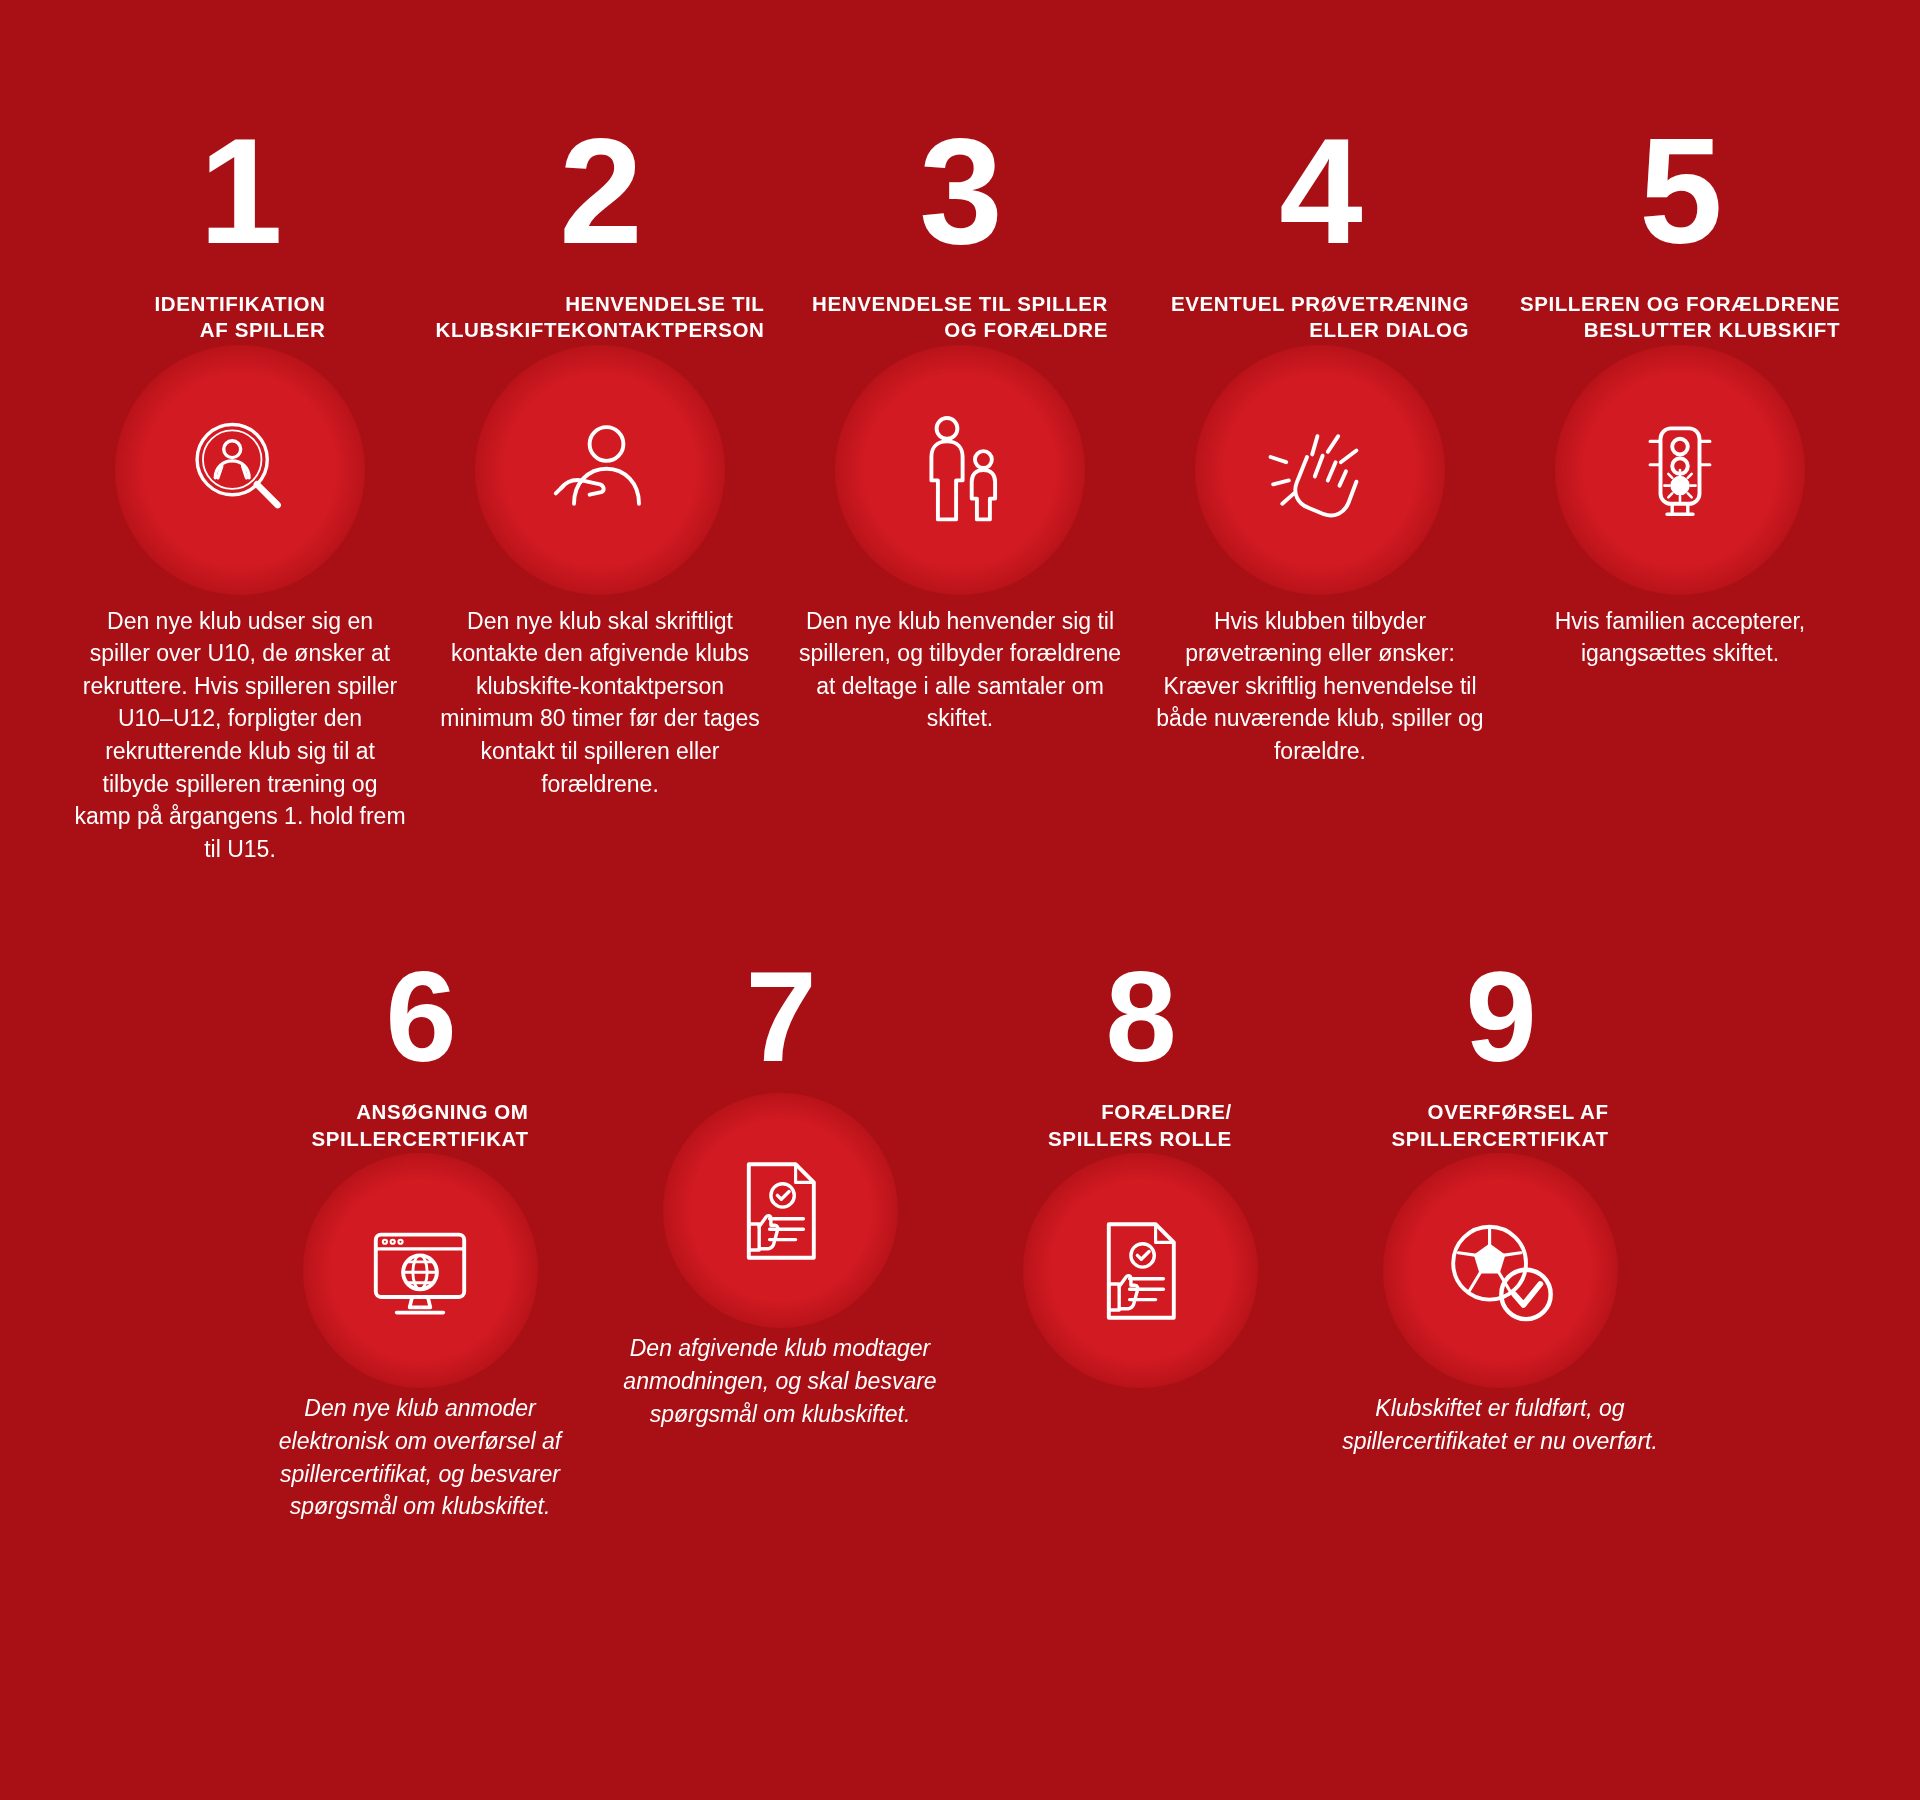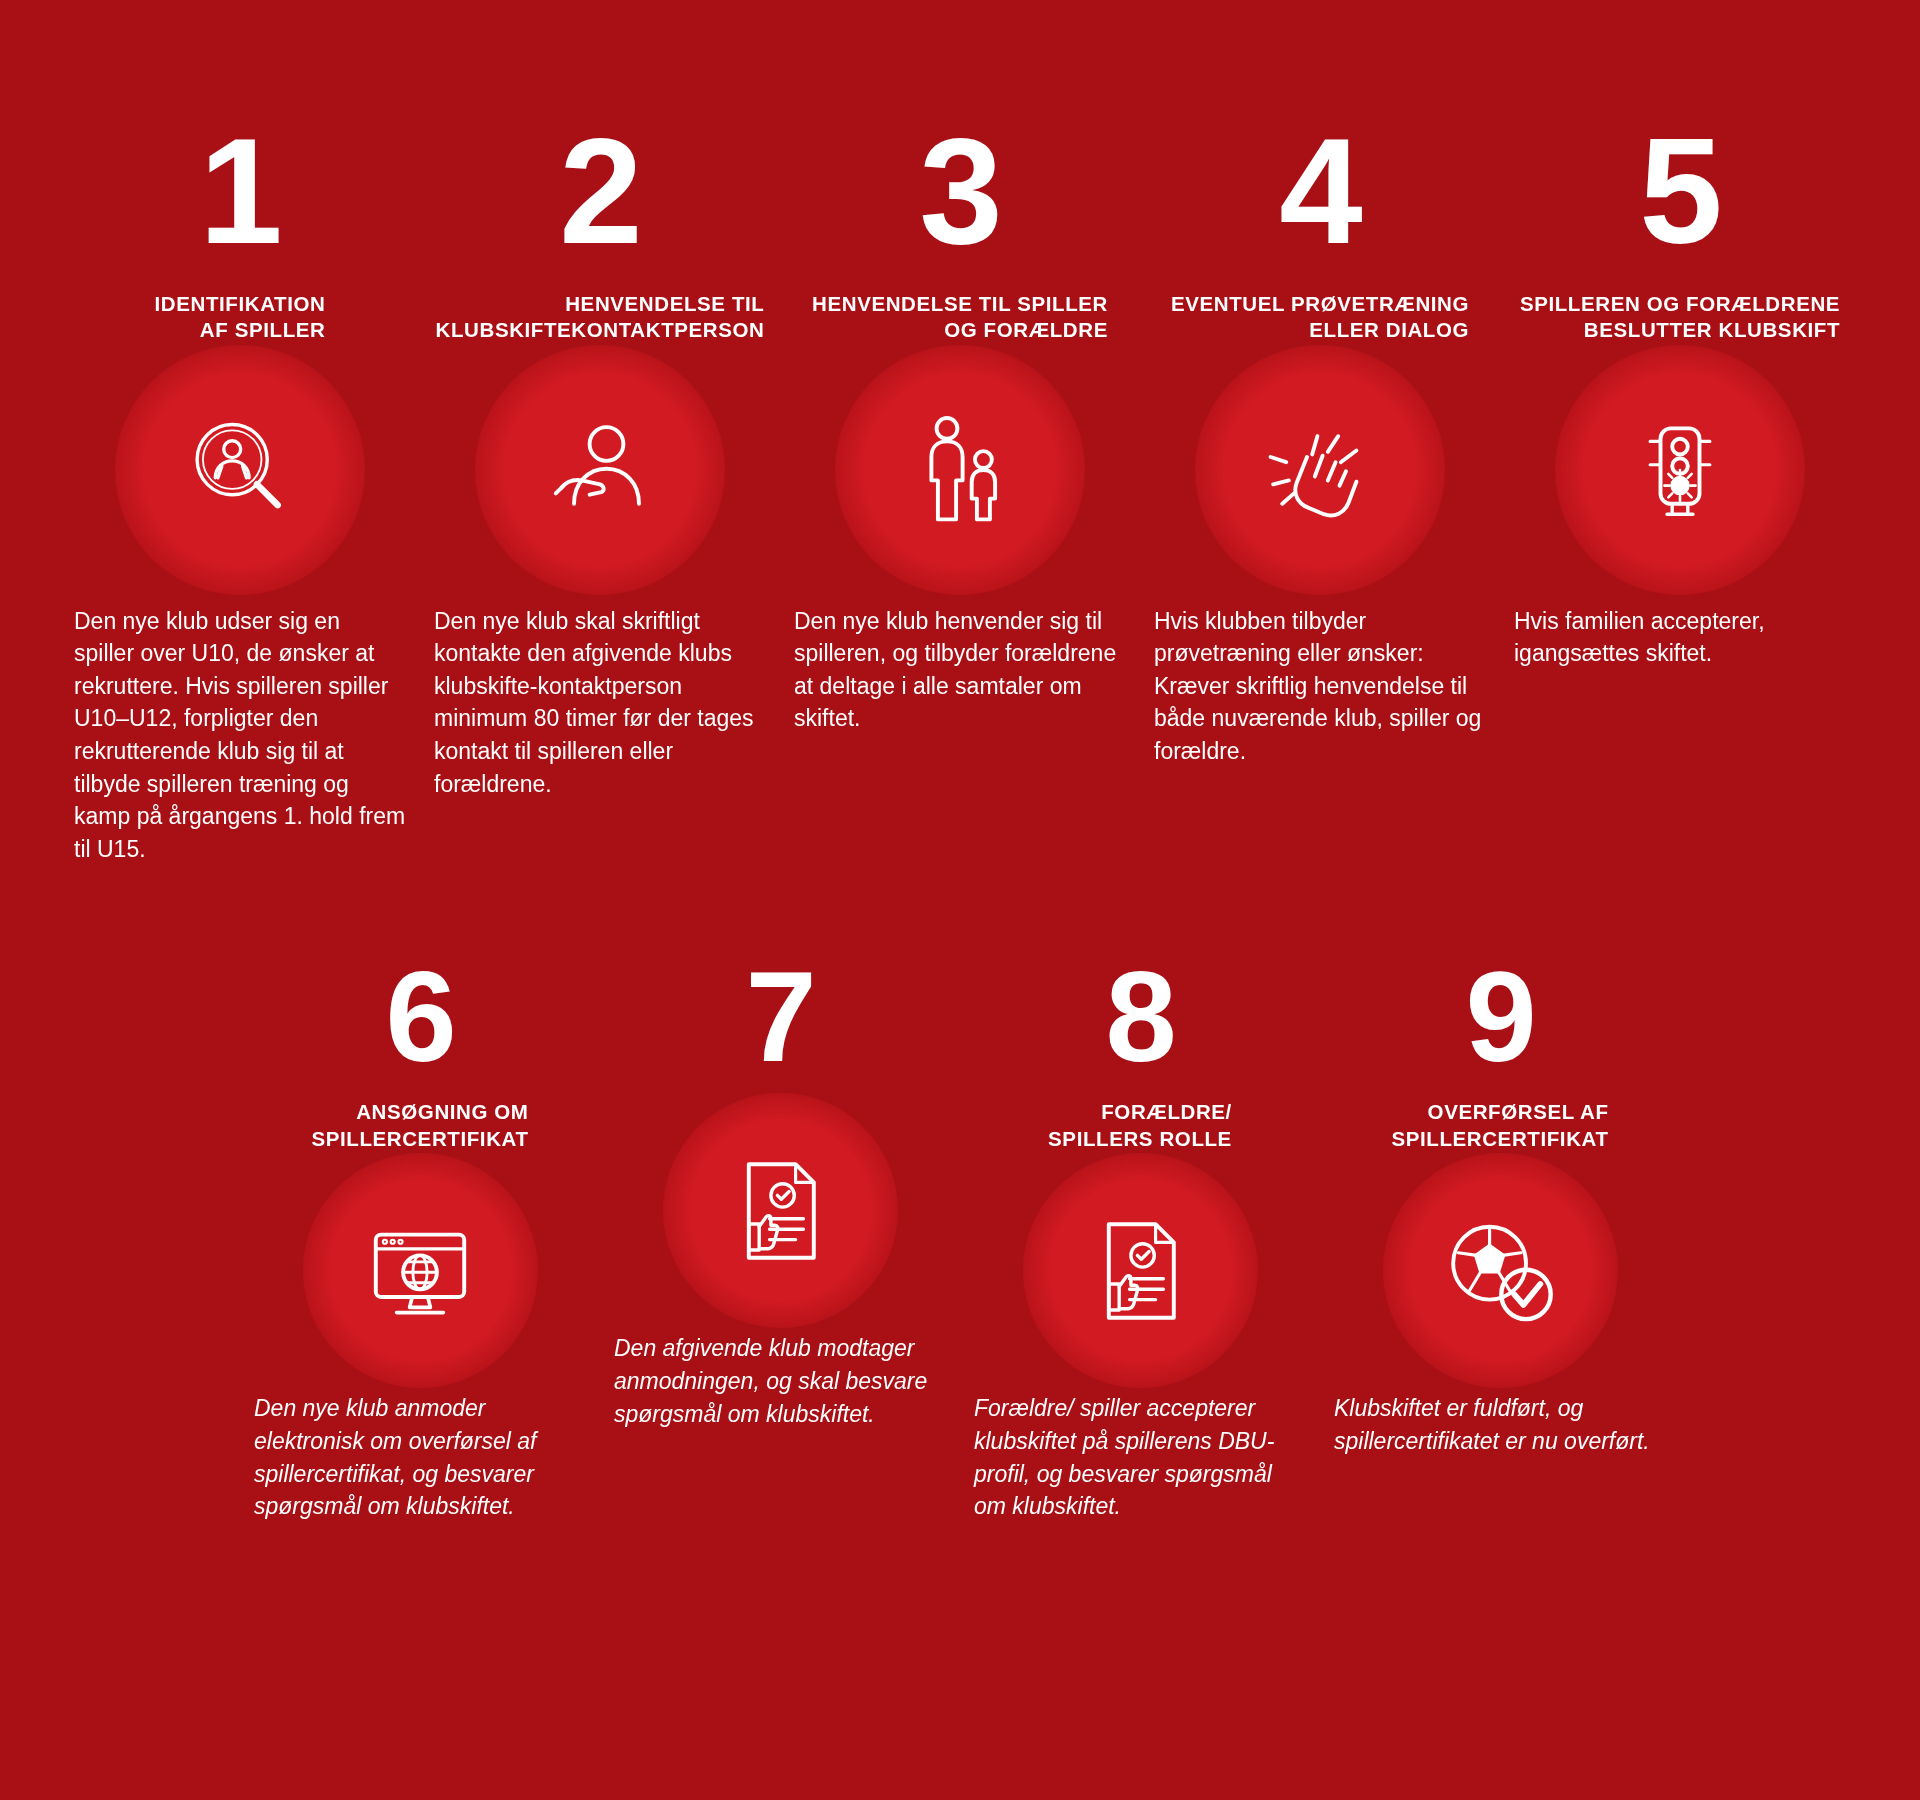--- a/index.html
+++ b/index.html
@@ -86,21 +86,21 @@
     justify-content: center;
   }
   .icon-inner svg {
     width: 130px;
     height: 130px;
     display: block;
   }
   .step-body {
     font-size: 23px;
     line-height: 1.42;
-    text-align: left;
+    text-align: center;
     margin-top: 10px;
     max-width: 345px;
   }
   
   .row-2 .step-number { font-size: 128px; margin-bottom: 22px; }
   .row-2 .icon-wrap { width: 235px; height: 235px; }
   .row-2 .halo { width: 235px; height: 235px; }
   .row-2 .step-body { margin-top: 4px; font-style: italic; }
 </style>
 </head>
@@ -276,21 +276,20 @@
             <path d="M26 14h36l14 14v58H26z"></path>
             <path d="M62 14v14h14" stroke-width="2.4"></path>
             <circle cx="52" cy="38" r="9" stroke-width="2.6"></circle>
             <path d="M48 38l3 3 6-6" stroke-width="2.6"></path>
             <path d="M42 56h26M42 64h26M42 72h20" stroke-width="2.6"></path>
             <path d="M34 60v20h-8V60z" stroke-width="2.6"></path>
             <path d="M34 62l5-7c1-2 4-2 4 1v5h3c2 0 3 2 2 4l-3 11c-1 2-2 3-4 3h-7" stroke-width="2.6"></path>
           </svg>
         </div>
       </div>
-      <div class="step-body">Forældre/ spiller accepterer klubskiftet på spillerens DBU-profil, og besvarer spørgsmål om klubskiftet.</div>
     </div>
 
     <div class="step">
       <div class="step-number">9</div>
       <div class="step-title">
         <div>OVERFØRSEL AF</div>
         <div>SPILLERCERTIFIKAT</div>
       </div>
       <div class="icon-wrap">
         <div class="halo"></div>

